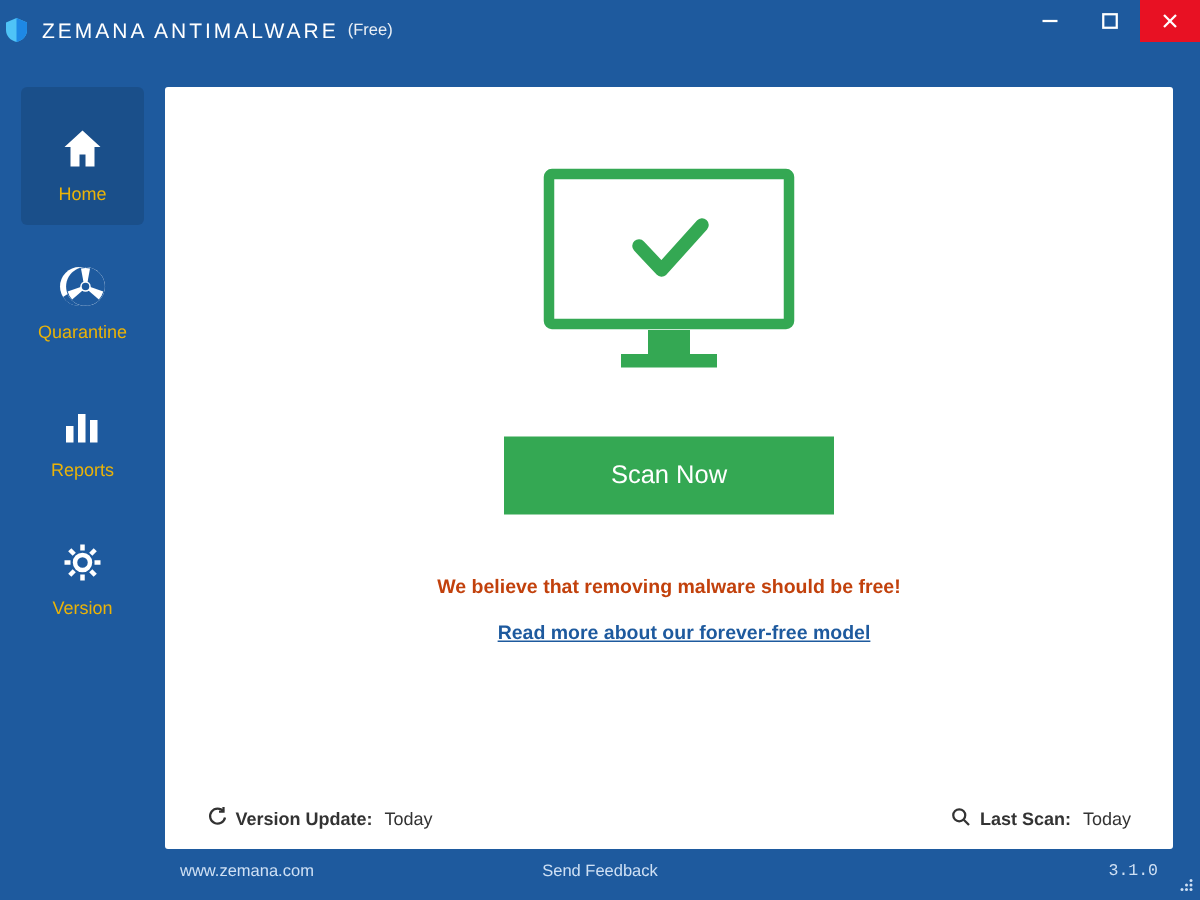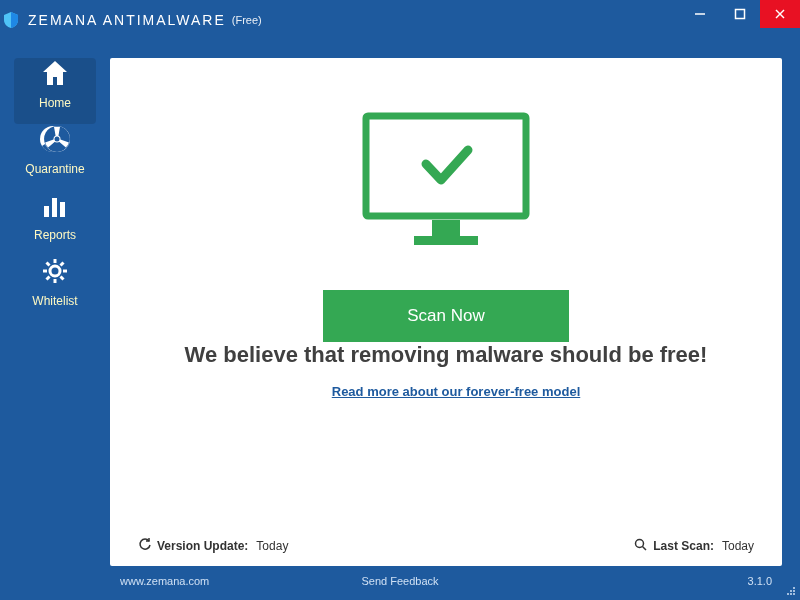--- a/index.html
+++ b/index.html
@@ -28,23 +28,23 @@
 .sidebar {
   position: absolute;
   left: 0; top: 58px;
   width: 110px;
   display: flex;
   flex-direction: column;
   align-items: center;
 }
 .sidebar-item {
   width: 100%;
-  color: #fef9c3;
+  color: #eab308;
   text-align: center;
-  padding: 0 0 14px;
+  padding: 26px 0 14px;
   cursor: pointer;
   font-size: 12px;
 }
 .sidebar-item.active { background: rgba(0,0,0,0.12); border-radius: 4px; margin: 0 14px; width: calc(100% - 28px); }
 .sidebar-item .icon { display: block; margin: 0 auto 5px; }
 
 .main-panel {
   position: absolute;
   left: 110px; top: 58px;
   right: 18px;
@@ -60,31 +60,32 @@
 .scan-btn {
   margin-top: 28px;
   background: #2ea44f;
   background: #2b9e47;
   background: #28a745;
   background: #34a853;
   background: #27a344;
   background: #2d9e48;
   color: #fff;
   border: none;
-  width: 246px; height: 52px;
+  width: 220px; height: 52px;
   font-size: 17px;
   cursor: pointer;
 }
 .scan-btn { background: #29a745; }
 .scan-btn { background: #2a9d4a; }
 .scan-btn { background: #34a853; }
 .headline {
-  font-size: 22px;
+  margin-top: 40px;
+  font-size: 13px;
   font-weight: 700;
-  color: #404040;
+  color: #c2410c;
 }
 .tagline {
   margin-top: 16px;
   font-size: 13px;
   color: #555;
 }
 .readmore-link {
   margin-top: 16px;
   font-size: 13px;
   font-weight: 700;
@@ -112,21 +113,21 @@
   bottom: 0; left: 0; right: 0;
   height: 22px;
   display: flex;
   align-items: center;
   color: #cfe0f4;
   font-size: 11px;
   padding: 0 120px 16px 120px;
 }
 .footer .url { position: absolute; left: 120px; }
 .footer .feedback { position: absolute; left: 50%; transform: translateX(-50%); cursor: pointer; }
-.footer .version { position: absolute; right: 28px; }
+.footer .version { position: absolute; right: 28px; font-family: Liberation Mono, monospace; }
 .footer .grip { position: absolute; right: 4px; bottom: 2px; }
 </style>
 </head>
 <body>
 
 <div class="titlebar">
   <span class="logo">
     <svg width="18" height="18" viewBox="0 0 18 18">
         <path d="M9 1 L16 4 L16 9 C16 13 13 16 9 17 C5 16 2 13 2 9 L2 4 Z" fill="#4fc3f7"></path>
         <path d="M9 1 L16 4 L16 9 C16 13 13 16 9 17 Z" fill="#1e88e5"></path>
@@ -211,21 +212,21 @@
             <line x1="16" y1="23" x2="16" y2="27"></line>
             <line x1="4" y1="15" x2="8" y2="15"></line>
             <line x1="24" y1="15" x2="28" y2="15"></line>
             <line x1="7.5" y1="6.5" x2="10.5" y2="9.5"></line>
             <line x1="21.5" y1="20.5" x2="24.5" y2="23.5"></line>
             <line x1="24.5" y1="6.5" x2="21.5" y2="9.5"></line>
             <line x1="10.5" y1="20.5" x2="7.5" y2="23.5"></line>
           </g>
         </svg>
     </span>
-    <span>Whitelist</span>
+    <span>Version</span>
   </div>
 </div>
 
 <div class="main-panel">
   <div class="monitor-wrap">
     <svg width="200" height="150" viewBox="0 0 200 150">
       <rect x="20" y="8" width="160" height="100" rx="2" fill="none" stroke="#34a853" stroke-width="7"></rect>
       <rect x="86" y="112" width="28" height="16" fill="#34a853"></rect>
       <rect x="68" y="128" width="64" height="9" fill="#34a853"></rect>
       <polyline points="80,56 95,72 122,42" fill="none" stroke="#34a853" stroke-width="9" stroke-linecap="round" stroke-linejoin="round"></polyline>

